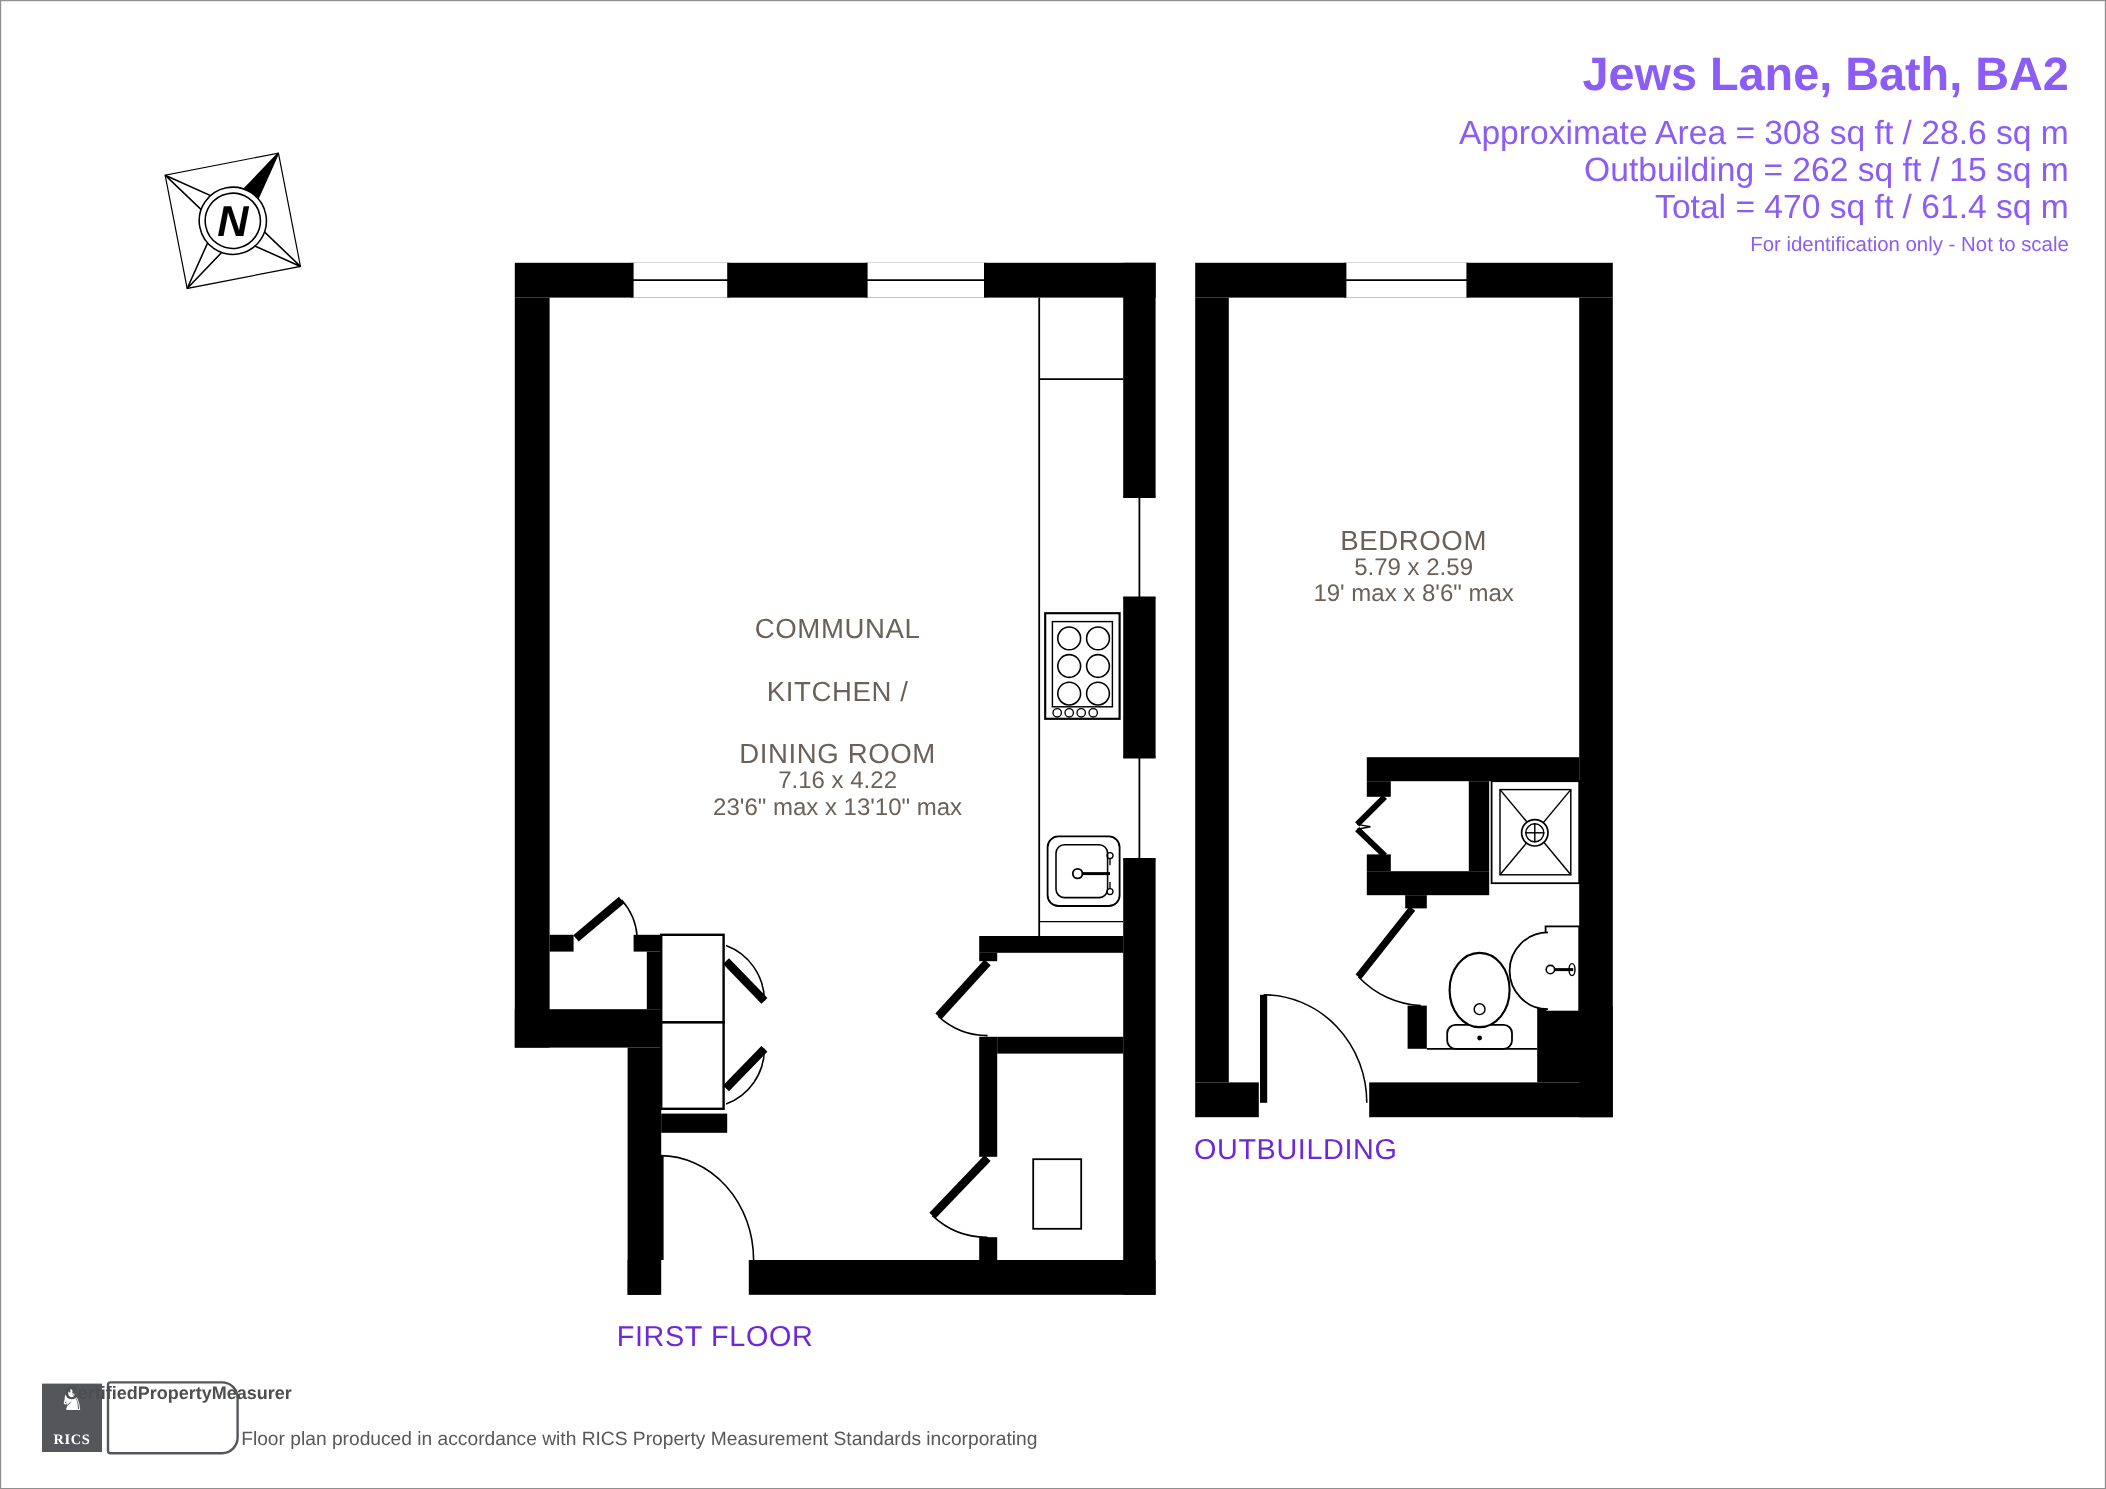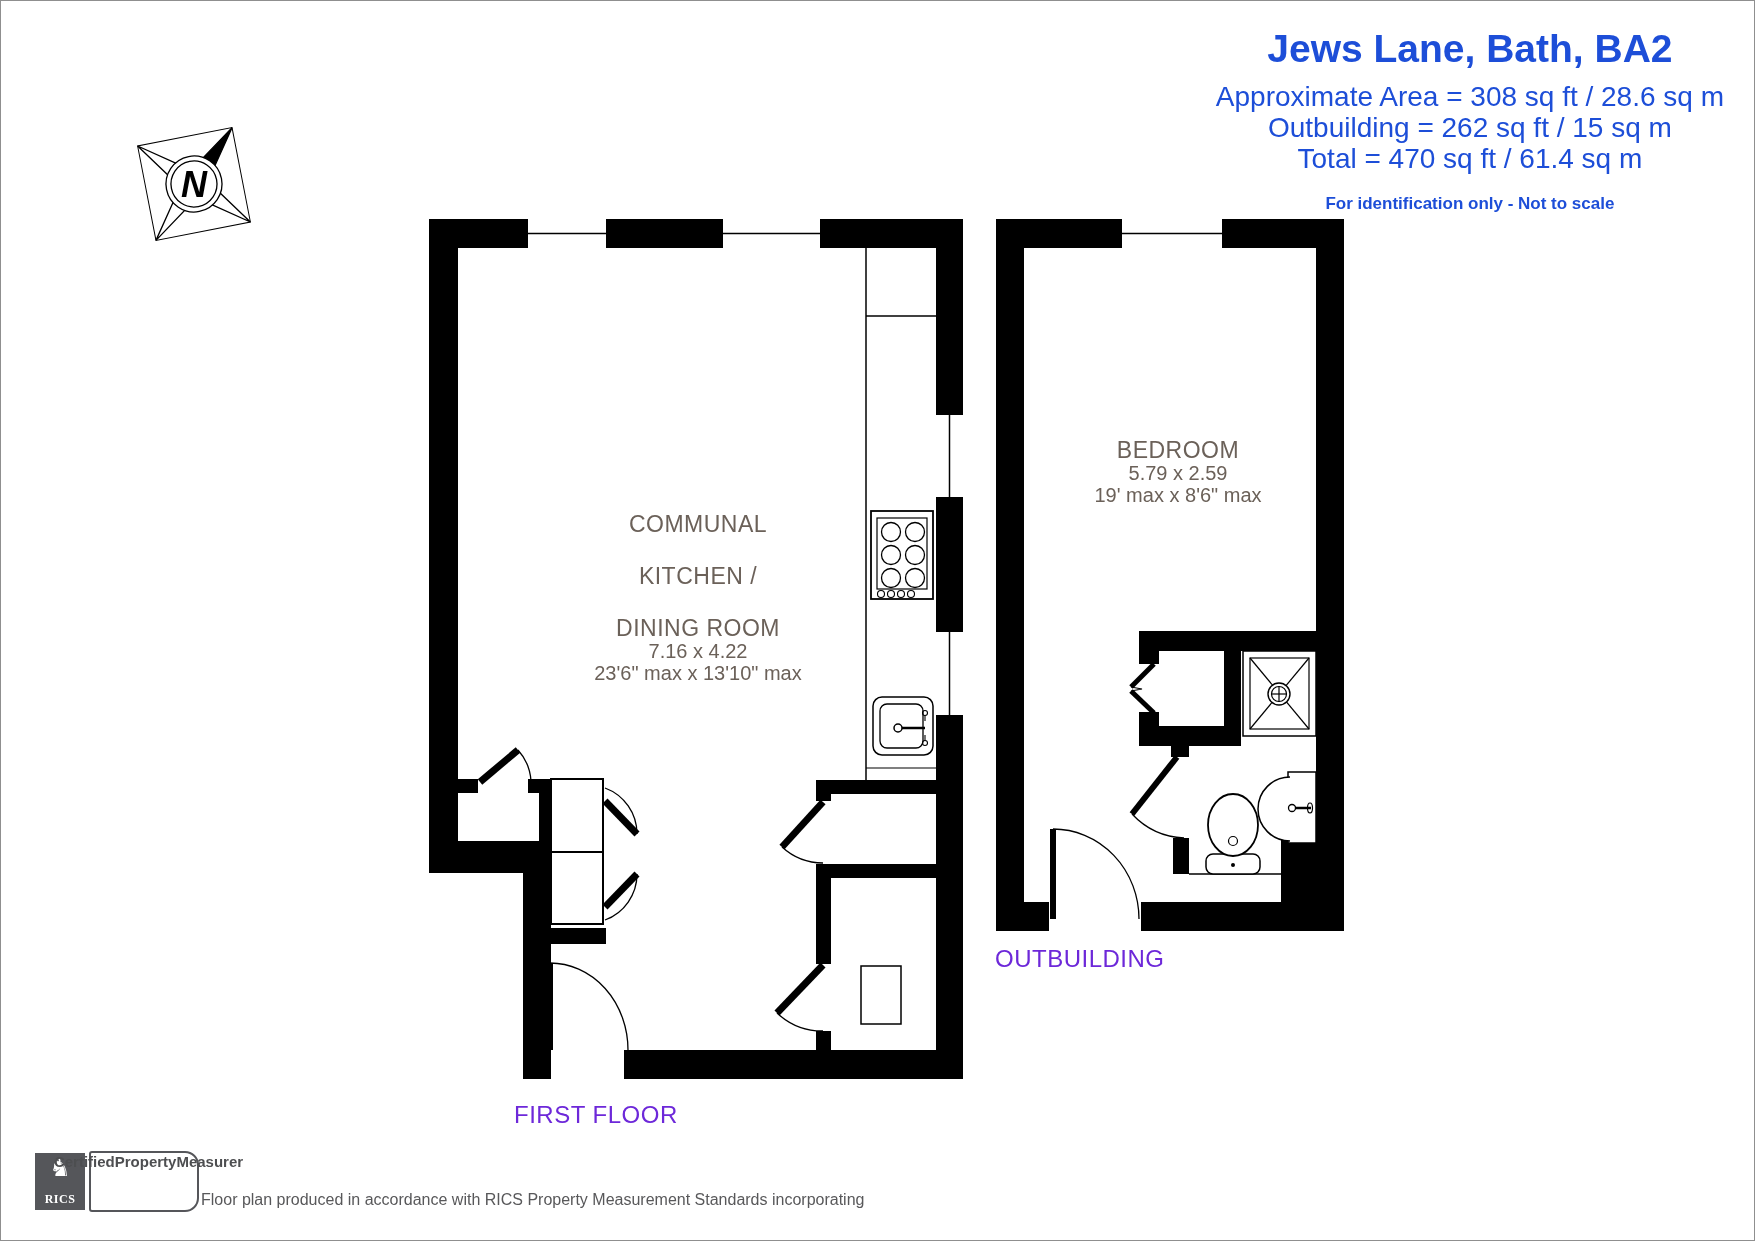--- a/index.html
+++ b/index.html
@@ -8,24 +8,24 @@
     width:1755px;height:1241px;
     background:#ffffff;
     border:1px solid #8f8f8f;
     box-sizing:border-box;
     font-family:"Liberation Sans", sans-serif;
     overflow:hidden;
   }
   #plan-svg{position:absolute;left:0;top:0;width:1755px;height:1241px;}
   .abs{position:absolute;}
   
-  #header{right:30px;top:26px;text-align:center;color:#1d4ed8;}
+  #header{right:30px;top:40px;text-align:right;color:#8b5cf6;}
   #header .title{font-size:39px;font-weight:bold;letter-spacing:0px;margin-bottom:10px;}
   #header .area-line{font-size:28px;line-height:31px;}
-  #header .small-line{font-size:17px;margin-top:20px;font-weight:bold;}
+  #header .small-line{font-size:17px;margin-top:6px;}
   
   .room-label{transform:translateX(-50%);text-align:center;color:#6b6159;}
   .room-label .name{font-size:23px;line-height:24px;letter-spacing:0.5px;margin-top:28px;}
   .room-label .dim{font-size:20px;line-height:22px;}
   .floor-label{font-size:24px;color:#6d28d9;letter-spacing:0.5px;}
   
   #rics-box{left:34px;top:1152px;width:50px;height:57px;background:#55565a;color:#fff;
             display:flex;flex-direction:column;align-items:center;justify-content:space-between;
             padding:3px 0 3px 0;box-sizing:border-box;}
   #rics-box .crest{font-size:24px;line-height:24px;}

